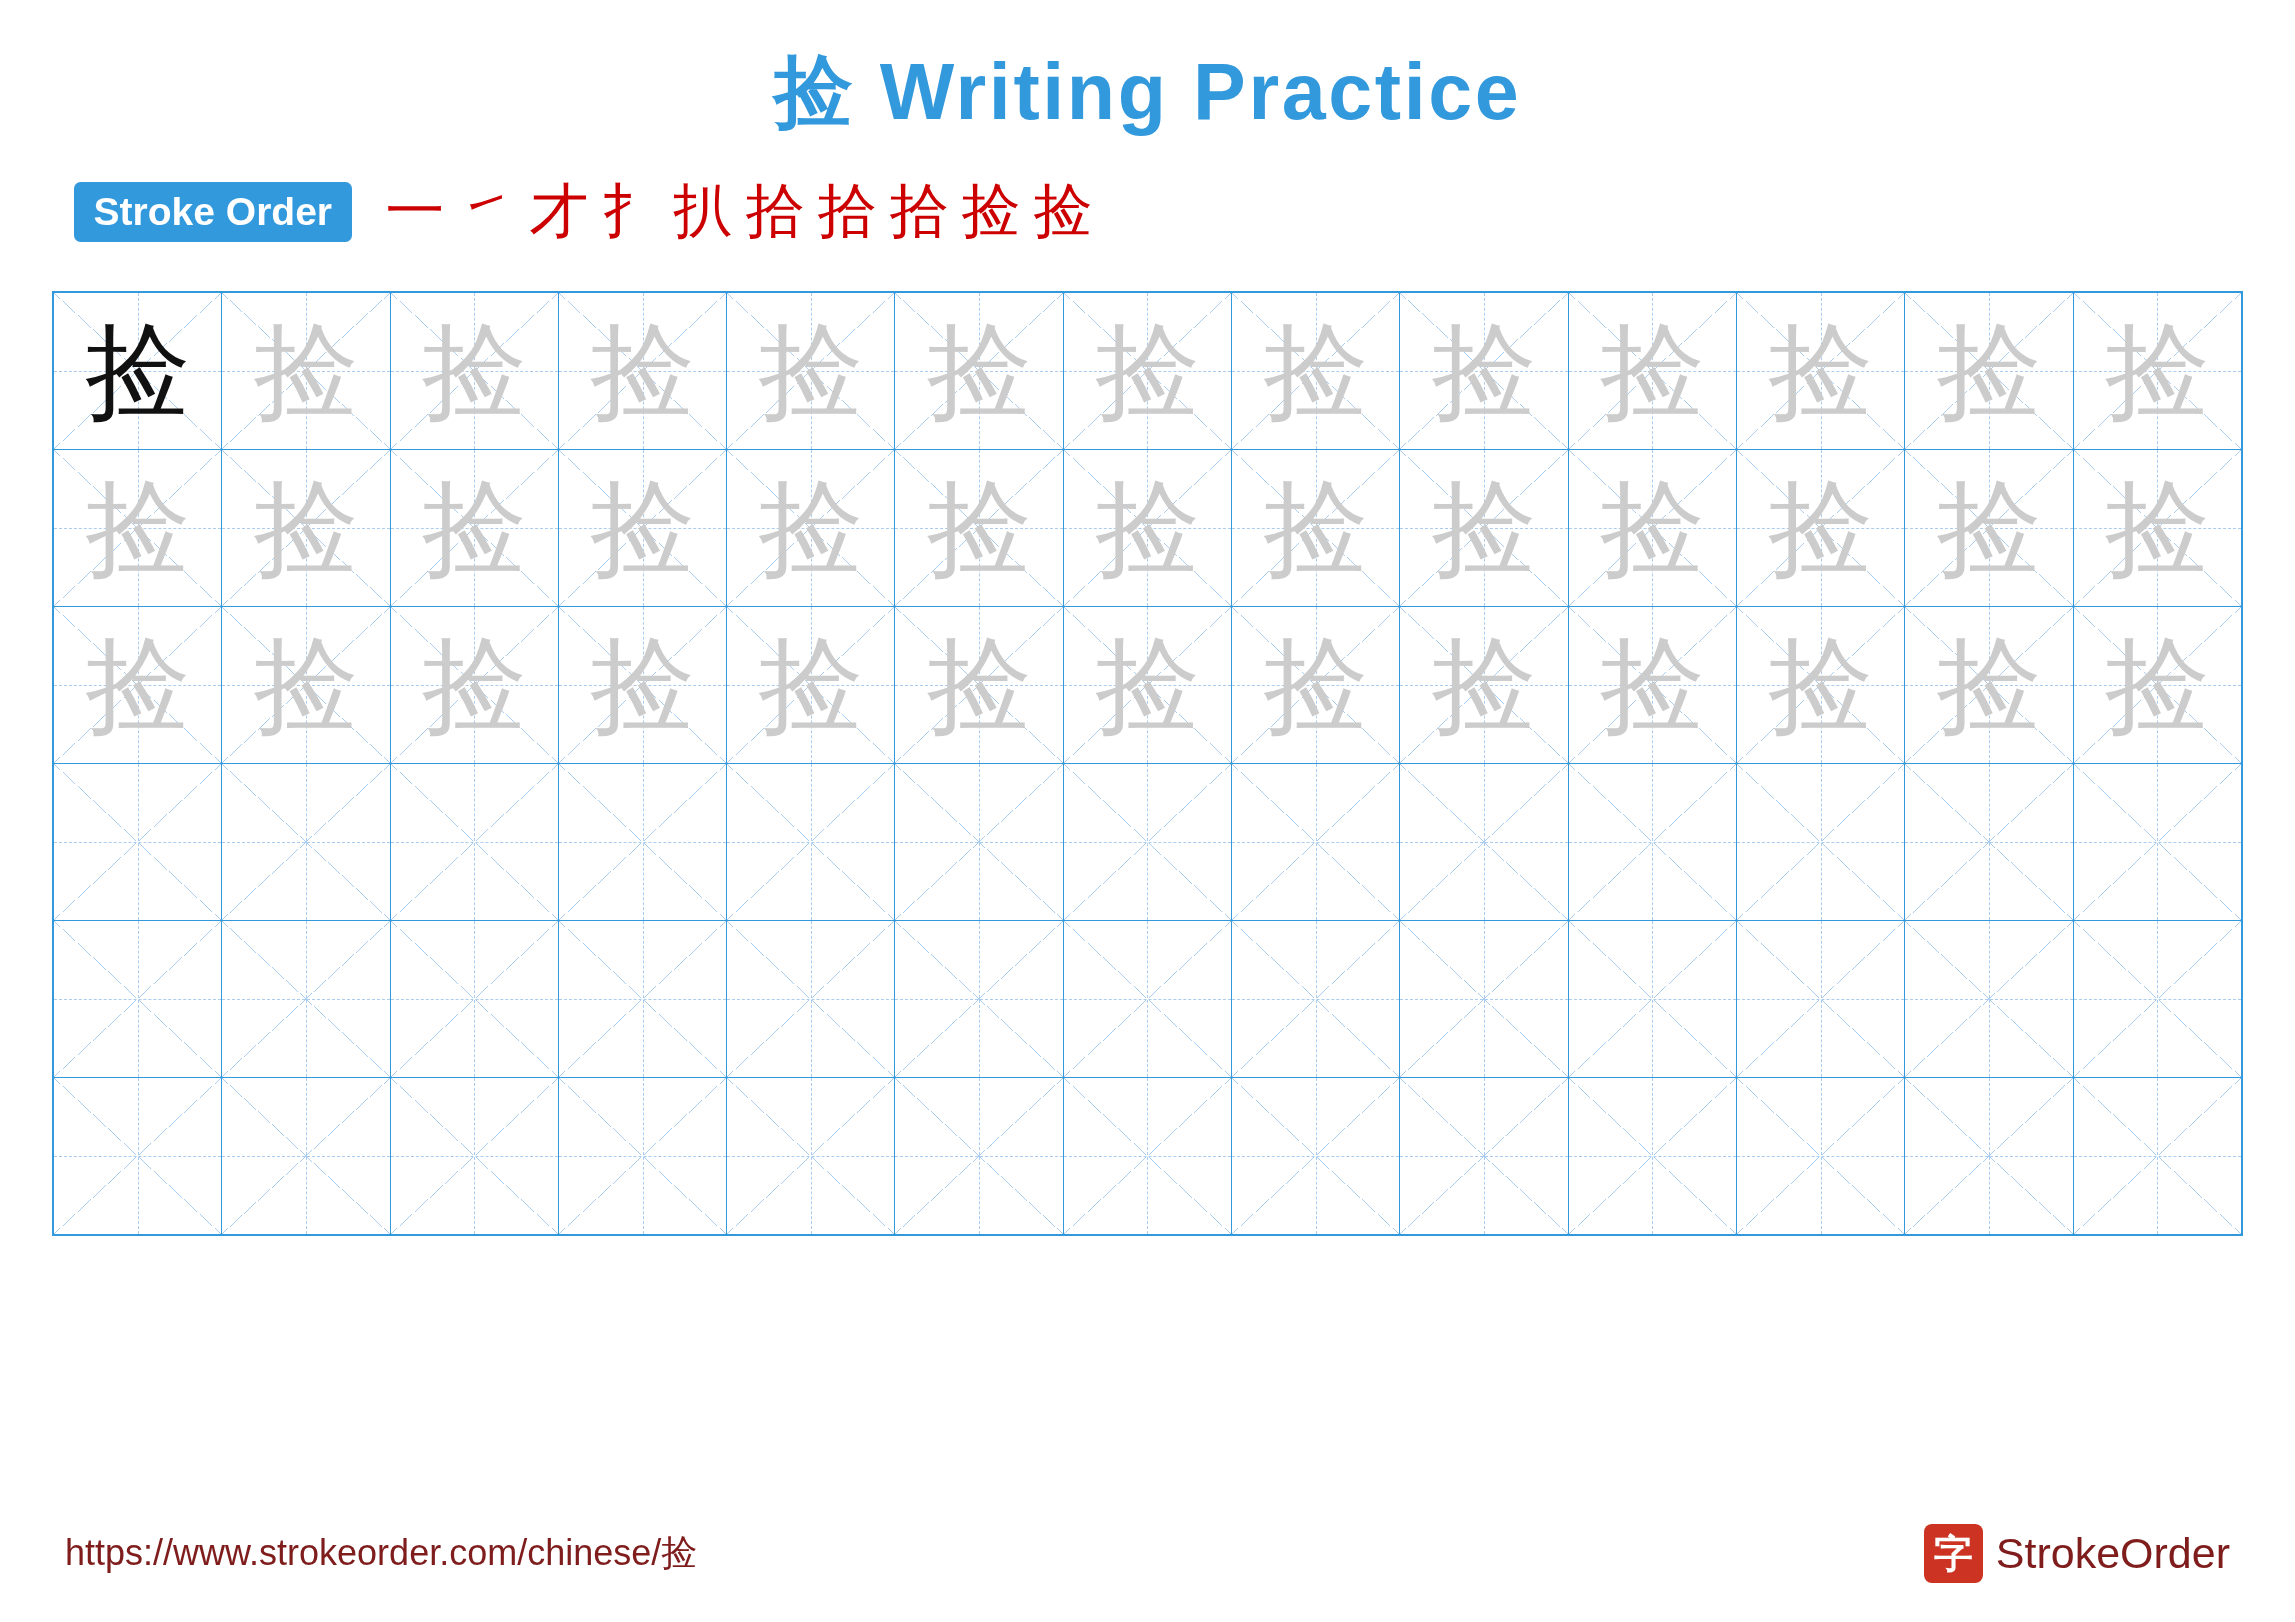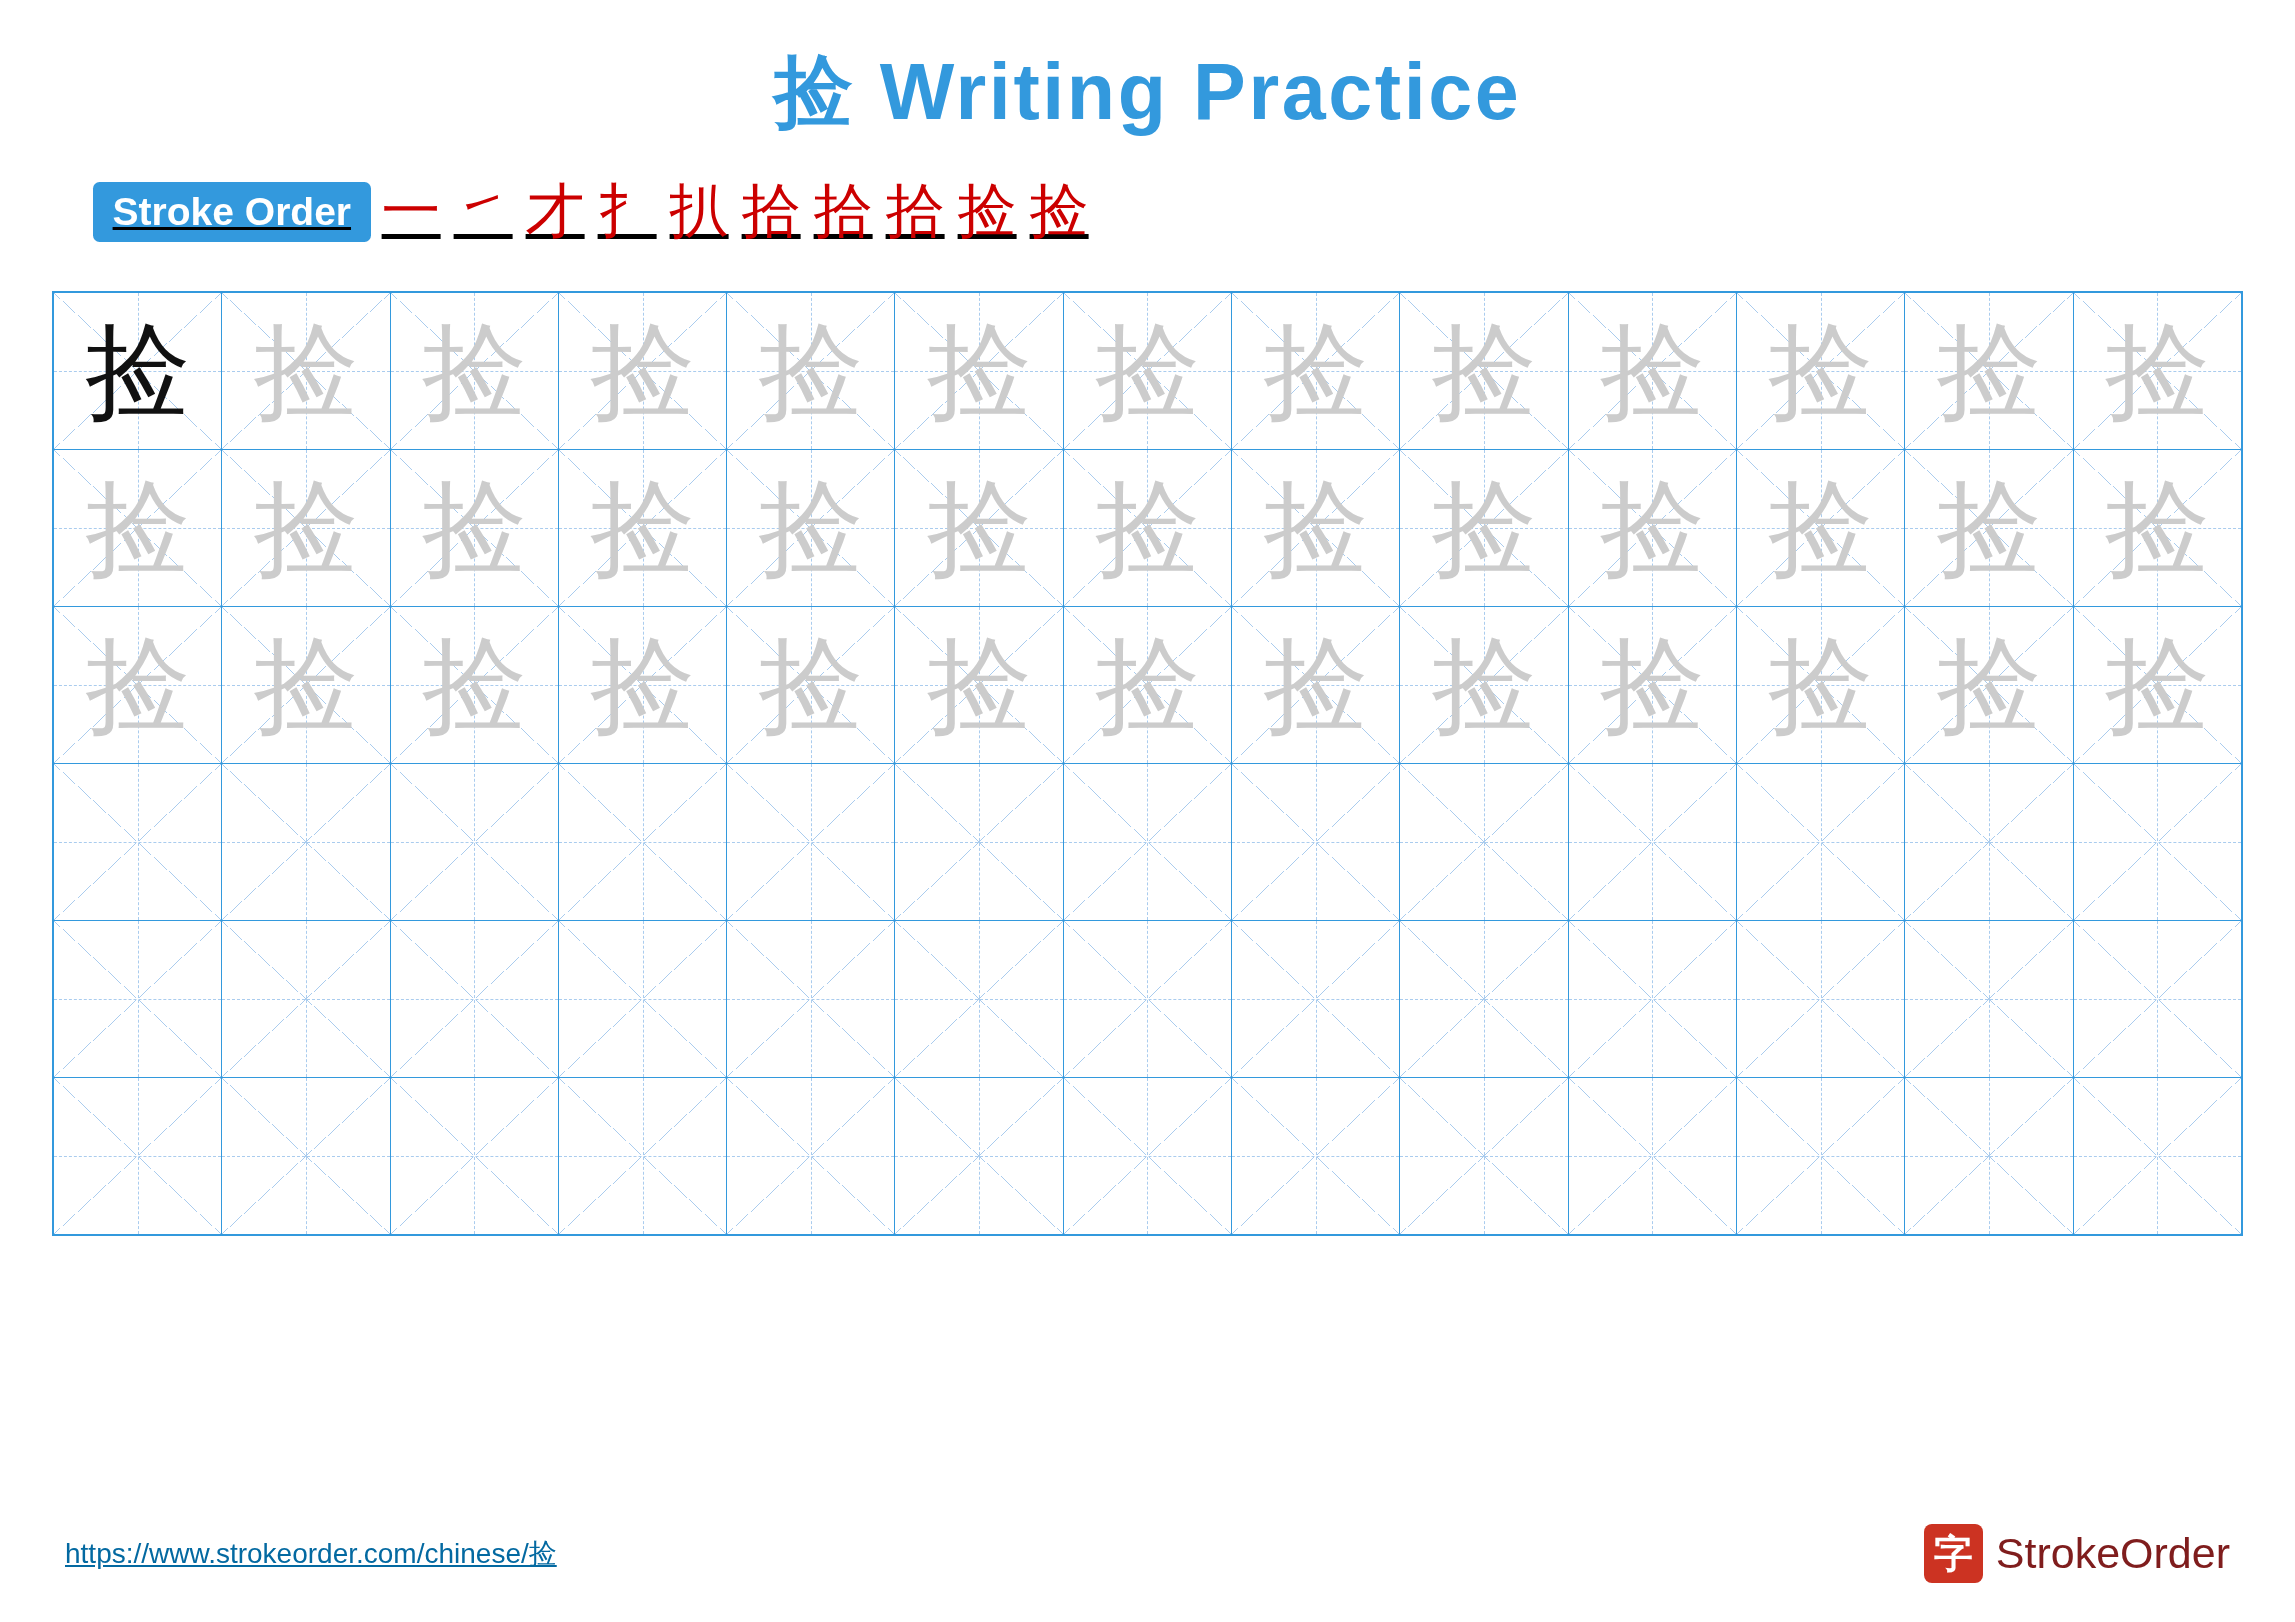--- a/index.html
+++ b/index.html
@@ -17,23 +17,22 @@
       padding-top: 40px;
       font-size: 79px;
       color: #3399dd;
       font-weight: bold;
       letter-spacing: 2.6px;
     }
 
     .stroke-order-row {
       display: flex;
       align-items: center;
-      padding: 26px 93px;
-      gap: 11px;
-      text-decoration: underline;
+      padding: 26px 74px;
+      gap: 34px;
     }
 
     .stroke-order-badge {
       background-color: #3399dd;
       color: white;
       font-size: 39px;
       font-weight: bold;
       padding: 7.9px 19.6px;
       border-radius: 6.5px;
       white-space: nowrap;
@@ -114,23 +113,22 @@
       bottom: 39px;
       left: 0;
       right: 0;
       display: flex;
       justify-content: space-between;
       align-items: center;
       padding: 0 65px;
     }
 
     .footer-url {
-      color: #0369a1;
-      font-size: 28px;
-      text-decoration: underline;
+      color: #7f1d1d;
+      font-size: 36px;
     }
 
     .footer-logo {
       display: flex;
       align-items: center;
       gap: 13px;
     }
 
     .logo-icon {
       width: 59px;

